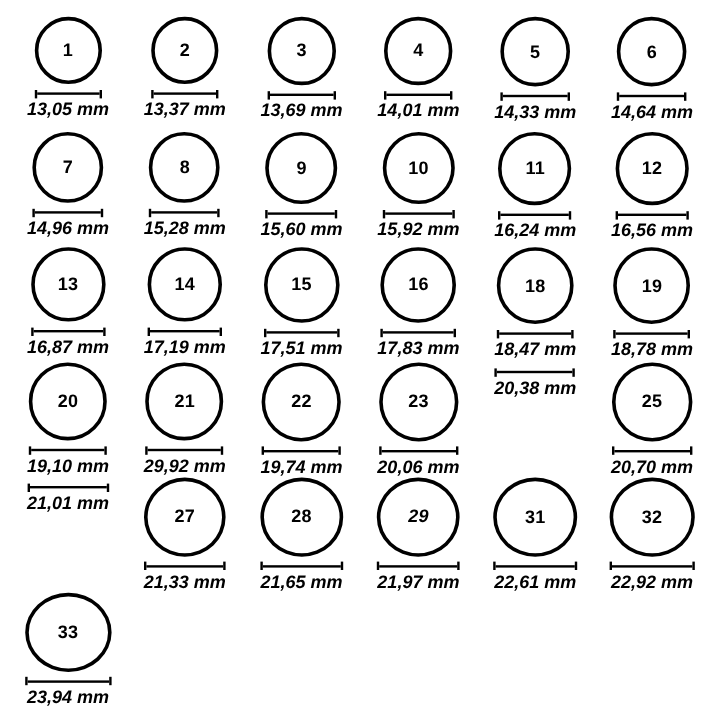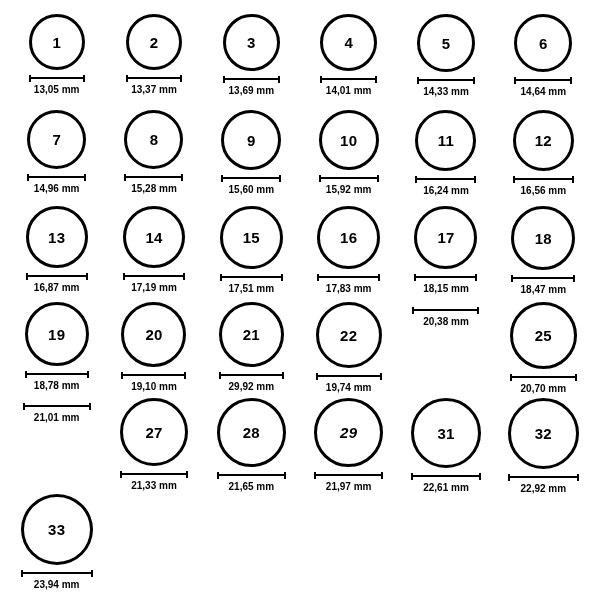--- a/index.html
+++ b/index.html
@@ -70,24 +70,25 @@
     position: absolute;
     left: 0;
     right: 0;
     top: 50%;
     height: 2px;
     background: #000000;
     transform: translateY(-50%);
   }
   .mm {
     margin-top: 2px;
-    font-size: 10px;
+    font-size: 15px;
     font-weight: bold;
     line-height: 1.1;
     white-space: nowrap;
+    font-style: italic;
   }
 </style>
 </head>
 <body>
 
 <div id="chart">
   <div class="grid">
       <div class="cell">
         <div class="ring" style="width: 56px; height: 56px;">
           <span class="ring-size">1</span>
@@ -226,29 +227,20 @@
       <div class="cell">
         <div class="ring" style="width: 63px; height: 63px;">
           <span class="ring-size">16</span>
         </div>
         <div class="measure">
           <div class="bar" style="width: 63px;"></div>
         </div>
         <div class="mm">17,83 mm</div>
       </div>
       <div class="cell">
-        <div class="ring" style="width: 63px; height: 63px;">
-          <span class="ring-size">17</span>
-        </div>
-        <div class="measure">
-          <div class="bar" style="width: 63px;"></div>
-        </div>
-        <div class="mm">18,15 mm</div>
-      </div>
-      <div class="cell">
         <div class="ring" style="width: 64px; height: 64px;">
           <span class="ring-size">18</span>
         </div>
         <div class="measure">
           <div class="bar" style="width: 64px;"></div>
         </div>
         <div class="mm">18,47 mm</div>
       </div>
       <div class="cell">
         <div class="ring" style="width: 64px; height: 64px;">
@@ -278,20 +270,29 @@
         <div class="mm">29,92 mm</div>
       </div>
       <div class="cell">
         <div class="ring" style="width: 66px; height: 66px;">
           <span class="ring-size">22</span>
         </div>
         <div class="measure">
           <div class="bar" style="width: 66px;"></div>
         </div>
         <div class="mm">19,74 mm</div>
+      </div>
+      <div class="cell">
+        <div class="ring" style="width: 66px; height: 66px;">
+          <span class="ring-size">23</span>
+        </div>
+        <div class="measure">
+          <div class="bar" style="width: 66px;"></div>
+        </div>
+        <div class="mm">20,06 mm</div>
       </div>
       <div class="cell">
         <div class="measure">
           <div class="bar" style="width: 67px;"></div>
         </div>
         <div class="mm">20,38 mm</div>
       </div>
       <div class="cell">
         <div class="ring" style="width: 67px; height: 67px;">
           <span class="ring-size">25</span>

